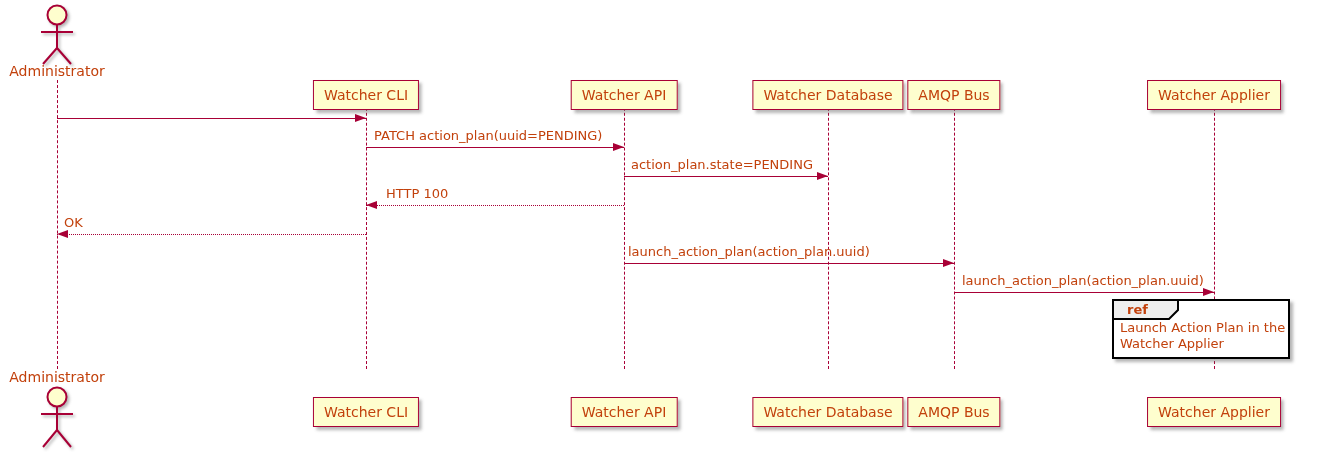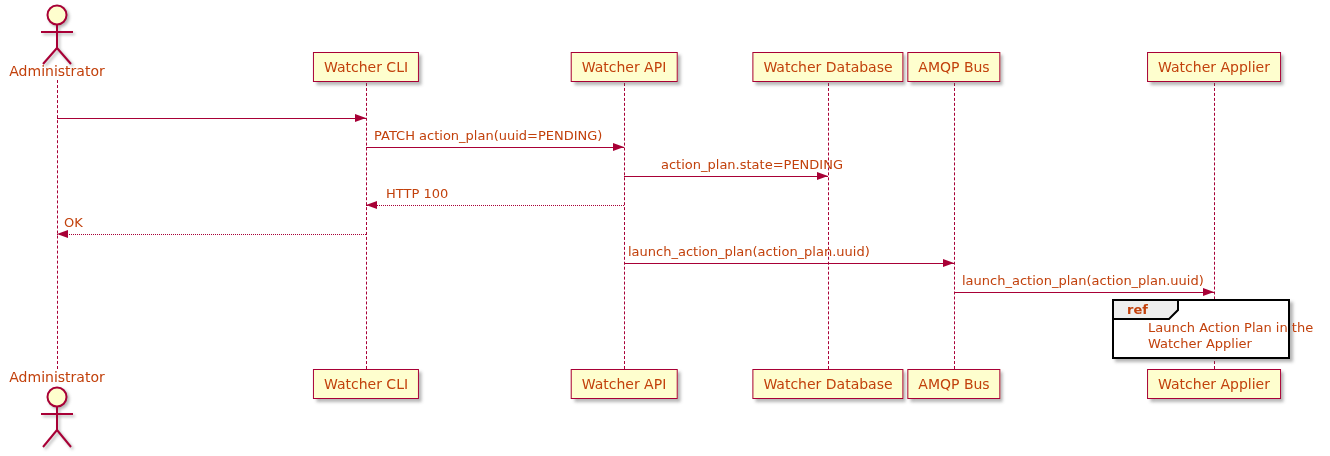--- a/index.html
+++ b/index.html
@@ -9,20 +9,21 @@
   }
   
   .lifeline{position:absolute;width:0;border-left:1px dashed #A80036;}
   
   .pbox{
     position:absolute;transform:translateX(-50%);
     background:#FEFECE;border:1.5px solid #A80036;
     height:28px;line-height:28px;padding:0 10px;
     font-size:14px;white-space:nowrap;
     box-shadow:3px 3px 3px rgba(90,90,90,0.45);
+    margin-top:28px;
   }
   
   .actor-label{position:absolute;transform:translateX(-50%);font-size:14px;white-space:nowrap;}
   .actor-svg{position:absolute;filter:drop-shadow(2px 2px 1.5px rgba(90,90,90,0.45));}
   
   .msg-label{position:absolute;font-size:13px;white-space:nowrap;}
   .msg-line{position:absolute;height:0;}
   .msg-line.solid{border-top:1px solid #A80036;}
   .msg-line.dotted{border-top:1px dotted #A80036;}
   .arrow-right{position:absolute;width:0;height:0;border-style:solid;
@@ -31,21 +32,21 @@
     border-width:4px 11px 4px 0;border-color:transparent #A80036 transparent transparent;}
   
   .ref-box{
     position:absolute;left:1112px;top:299px;width:178px;height:60px;
     background:#ffffff;border:2px solid #000;box-sizing:border-box;
     box-shadow:3px 3px 3px rgba(90,90,90,0.45);z-index:5;padding-left:45px;
   }
   .ref-tab{position:absolute;left:-2px;top:-2px;}
   .ref-keyword{position:absolute;left:13px;top:1px;font-size:13px;font-weight:bold;}
   .ref-body{position:absolute;left:6px;top:19px;font-size:13px;line-height:16px;}
-  .ref-body span{display:block;white-space:nowrap;margin-left:28px;}
+  .ref-body span{display:block;white-space:nowrap;}
 </style>
 </head>
 <body>
 
 <div id="canvas">
 
   <div class="lifeline" style="left:57px;top:80px;height:289px"></div>
   <div class="lifeline" style="left:366px;top:83px;height:286px"></div>
   <div class="lifeline" style="left:624px;top:83px;height:286px"></div>
   <div class="lifeline" style="left:828px;top:83px;height:286px"></div>
@@ -67,21 +68,21 @@
   <div class="pbox" style="left:954px;top:52px">AMQP Bus</div>
   <div class="pbox" style="left:1214px;top:52px">Watcher Applier</div>
 
   <div class="msg-line solid" style="left:57px;top:118px;width:309px"></div>
   <div class="arrow-right" style="left:355px;top:114px"></div>
 
   <span class="msg-label" style="left:374px;top:128px">PATCH action_plan(uuid=PENDING)</span>
   <div class="msg-line solid" style="left:366px;top:147px;width:258px"></div>
   <div class="arrow-right" style="left:613px;top:143px"></div>
 
-  <span class="msg-label" style="left:661px;top:157px">action_plan.state=PENDING</span>
+  <span class="msg-label" style="left:631px;top:157px">action_plan.state=PENDING</span>
   <div class="msg-line solid" style="left:624px;top:176px;width:204px"></div>
   <div class="arrow-right" style="left:817px;top:172px"></div>
 
   <span class="msg-label" style="left:386px;top:186px">HTTP 100</span>
   <div class="msg-line dotted" style="left:366px;top:205px;width:258px"></div>
   <div class="arrow-left" style="left:366px;top:201px"></div>
 
   <span class="msg-label" style="left:64px;top:215px">OK</span>
   <div class="msg-line dotted" style="left:57px;top:234px;width:309px"></div>
   <div class="arrow-left" style="left:57px;top:230px"></div>

